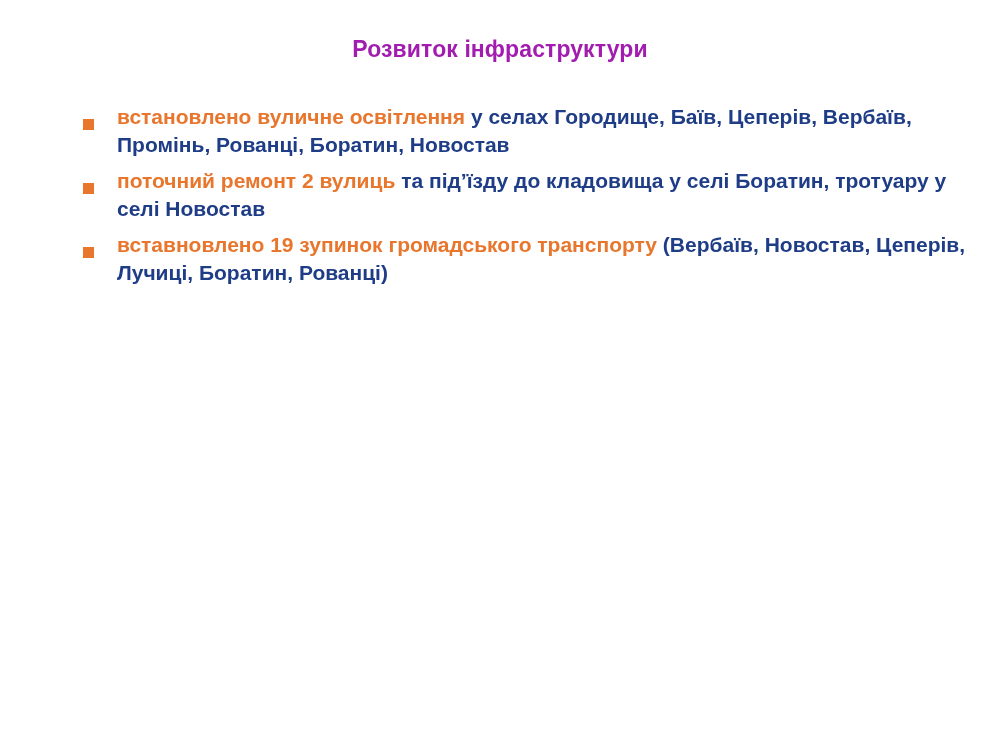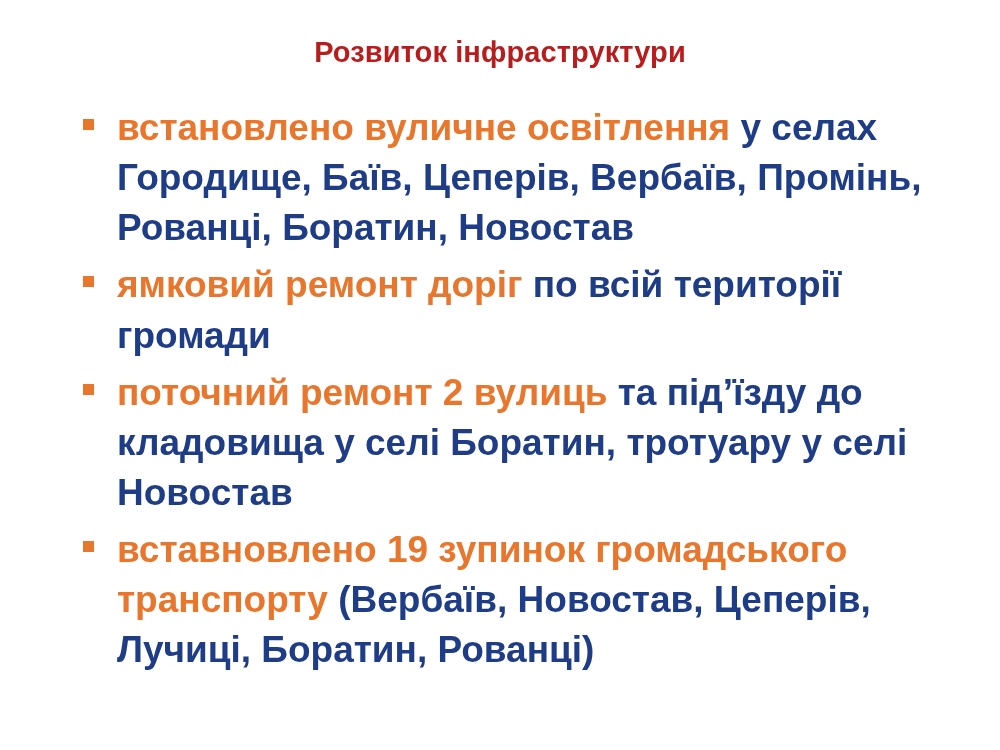--- a/index.html
+++ b/index.html
@@ -22,40 +22,40 @@
     box-sizing: border-box;
   }
 
   
   .slide-title {
     position: absolute;
     top: 36px;
     left: 0;
     width: 1000px;
     text-align: center;
-    font-size: 29px;
+    font-size: 23px;
     font-weight: bold;
-    color: #b91c1c;
+    color: #a21caf;
     letter-spacing: 0.1px;
     line-height: 1.15;
   }
 
   
   .bullet-list {
     position: absolute;
     top: 103px;
     left: 78px;
     width: 890px;
   }
 
   .bullet-item {
     position: relative;
     padding-left: 39px;
     margin-bottom: 7px;
-    font-size: 37px;
+    font-size: 21px;
     font-weight: bold;
     line-height: 1.355;
     color: #1F3D87;
     text-align: left;
   }
 
   .bullet-marker {
     position: absolute;
     left: 5px;
     top: 16px;
@@ -80,24 +80,20 @@
 
   <div class="slide-title">Розвиток інфраструктури</div>
 
   <div class="bullet-list">
 
     <div class="bullet-item">
       <span class="bullet-marker"></span>
       <span class="hl">встановлено вуличне освітлення</span><span class="rest"> у селах Городище, Баїв, Цеперів, Вербаїв, Промінь, Рованці, Боратин, Новостав</span>
     </div>
 
-    <div class="bullet-item">
-      <span class="bullet-marker"></span>
-      <span class="hl">ямковий ремонт доріг</span><span class="rest"> по всій території громади</span>
-    </div>
 
     <div class="bullet-item">
       <span class="bullet-marker"></span>
       <span class="hl">поточний ремонт 2 вулиць</span><span class="rest"> та під’їзду до кладовища у селі Боратин, тротуару у селі Новостав</span>
     </div>
 
 
     <div class="bullet-item">
       <span class="bullet-marker"></span>
       <span class="hl">вставновлено 19 зупинок громадського транспорту</span><span class="rest"> (Вербаїв, Новостав, Цеперів, Лучиці, Боратин, Рованці)</span>

